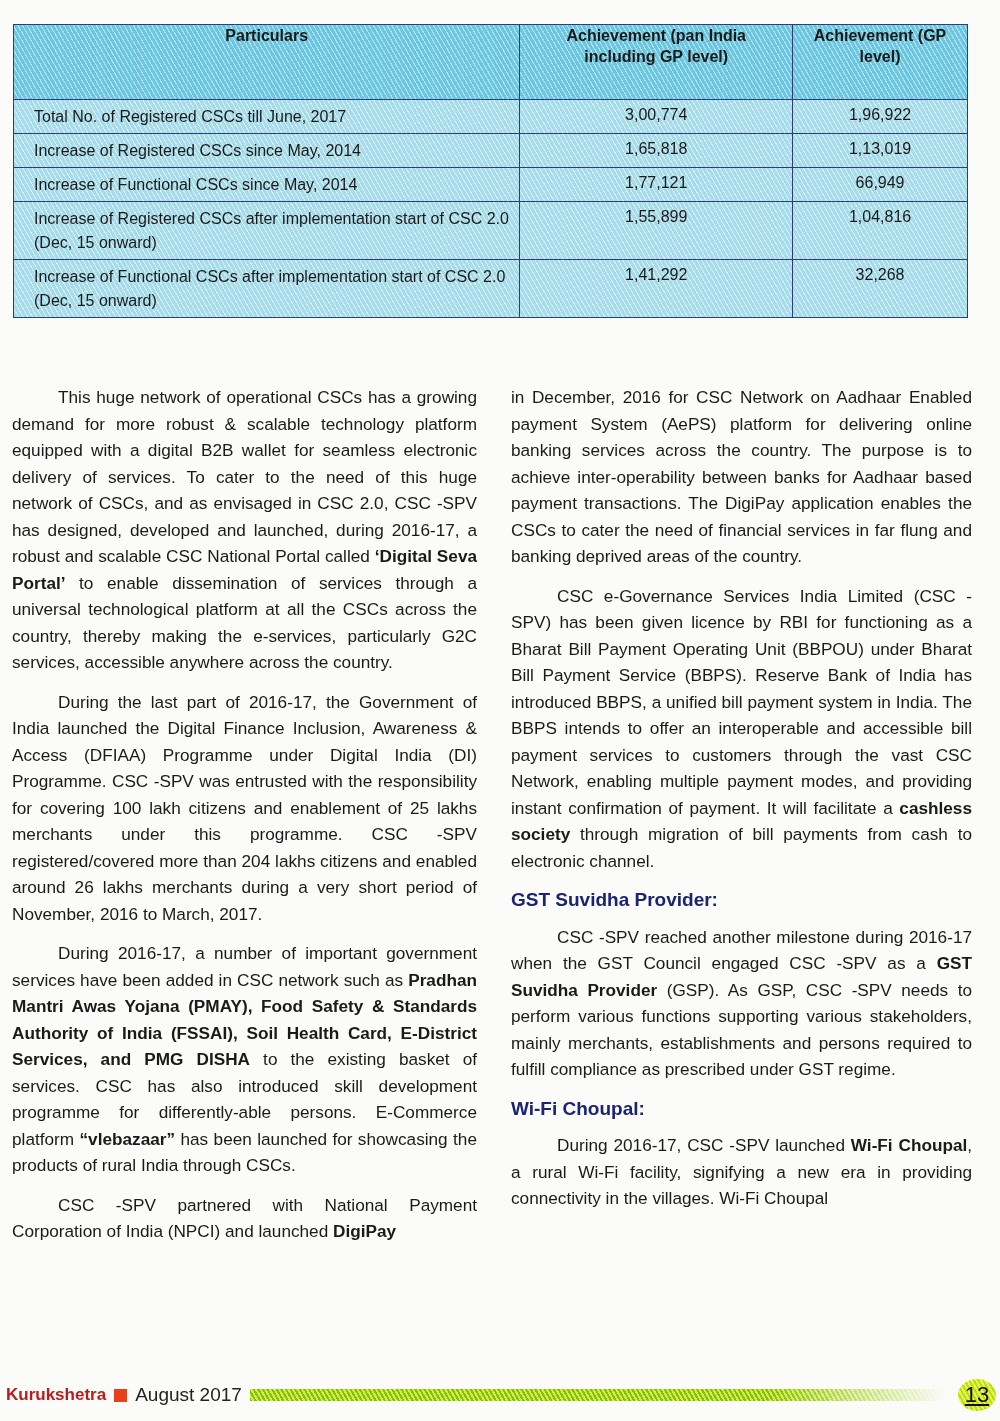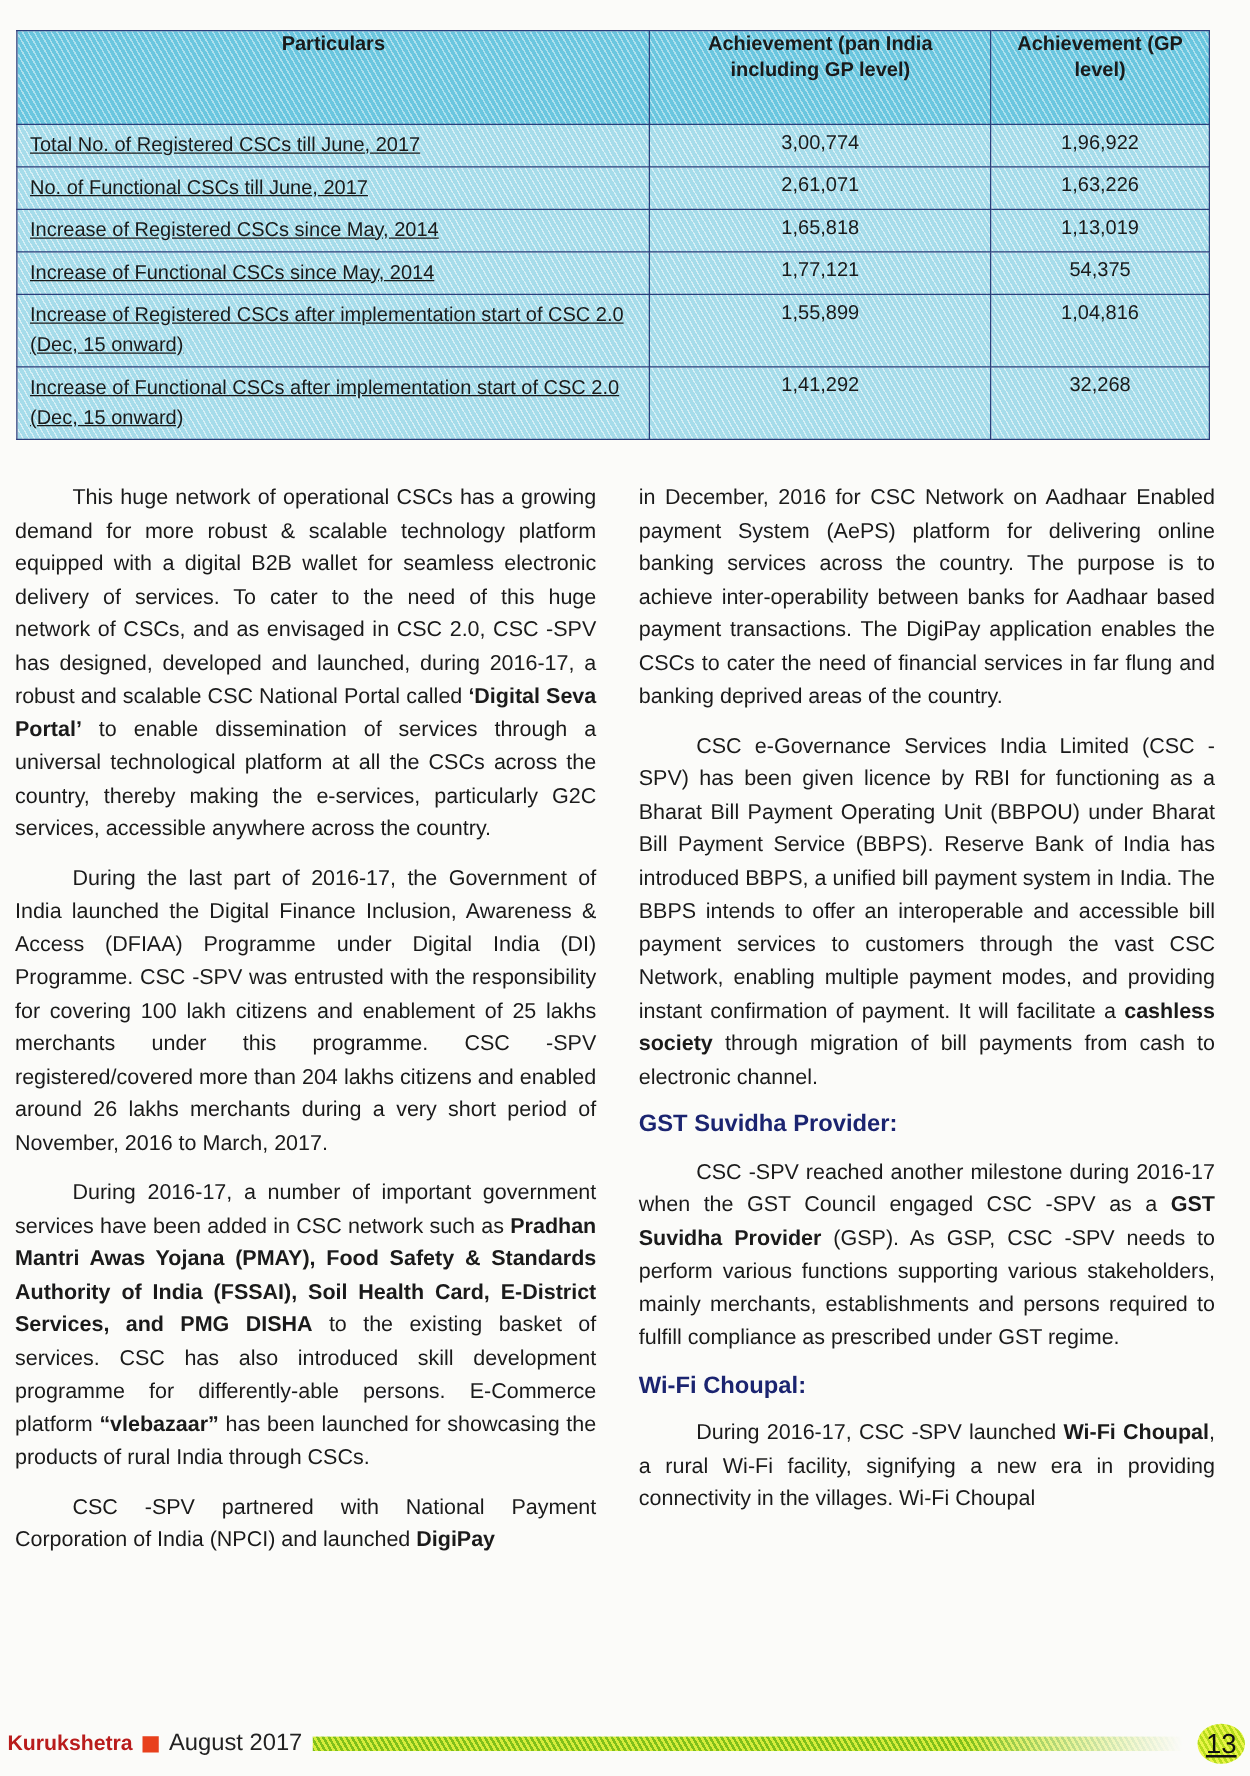--- a/index.html
+++ b/index.html
@@ -25,21 +25,21 @@
     table.stats th, table.stats td {
       border: 1px solid #2b3d7a; padding: 0 10px;
     }
     table.stats th {
       font-weight: bold; font-size: 16px; vertical-align: top; padding-top: 0; line-height: 21px;
       height: 74px; text-align: center;
     }
     table.stats td { height: 30px; line-height: 24px; }
     table.stats td.num { text-align: center; vertical-align: top; padding-top: 3px; }
     table.stats tr.tall td { height: 54px; }
-    table.stats td.label { padding-left: 10px; text-decoration: underline; }
+    table.stats td.label { padding-left: 20px; }
     col.c1 { width: 507px; } col.c2 { width: 273px; } col.c3 { width: 175px; }
 
     .col {
       position: absolute; top: 384px; width: 465px;
       font-size: 17.2px; line-height: 26.5px; text-align: justify;
     }
     .col.left { left: 12px; }
     .col.right { left: 511px; width: 461px; }
     .col p { margin: 0 0 13px 0; text-indent: 46px; }
     .col p.noindent { text-indent: 0; }
@@ -84,33 +84,28 @@
       <th>Achievement (GP level)</th>
     </tr>
   </thead>
   <tbody>
     <tr class="hatch">
       <td class="label">Total No. of Registered CSCs  till June, 2017</td>
       <td class="num">3,00,774</td>
       <td class="num">1,96,922</td>
     </tr>
     <tr class="hatch">
-      <td class="label">No. of Functional CSCs till June, 2017</td>
-      <td class="num">2,61,071</td>
-      <td class="num">1,63,226</td>
-    </tr>
-    <tr class="hatch">
       <td class="label">Increase of Registered CSCs since May, 2014</td>
       <td class="num">1,65,818</td>
       <td class="num">1,13,019</td>
     </tr>
     <tr class="hatch">
       <td class="label">Increase of Functional CSCs since May, 2014</td>
       <td class="num">1,77,121</td>
-      <td class="num">54,375</td>
+      <td class="num">66,949</td>
     </tr>
     <tr class="hatch tall">
       <td class="label">Increase of Registered CSCs after implementation start of CSC 2.0 (Dec, 15 onward)</td>
       <td class="num">1,55,899</td>
       <td class="num">1,04,816</td>
     </tr>
     <tr class="hatch tall">
       <td class="label">Increase of Functional CSCs after implementation start of CSC 2.0 (Dec, 15 onward)</td>
       <td class="num">1,41,292</td>
       <td class="num">32,268</td>

